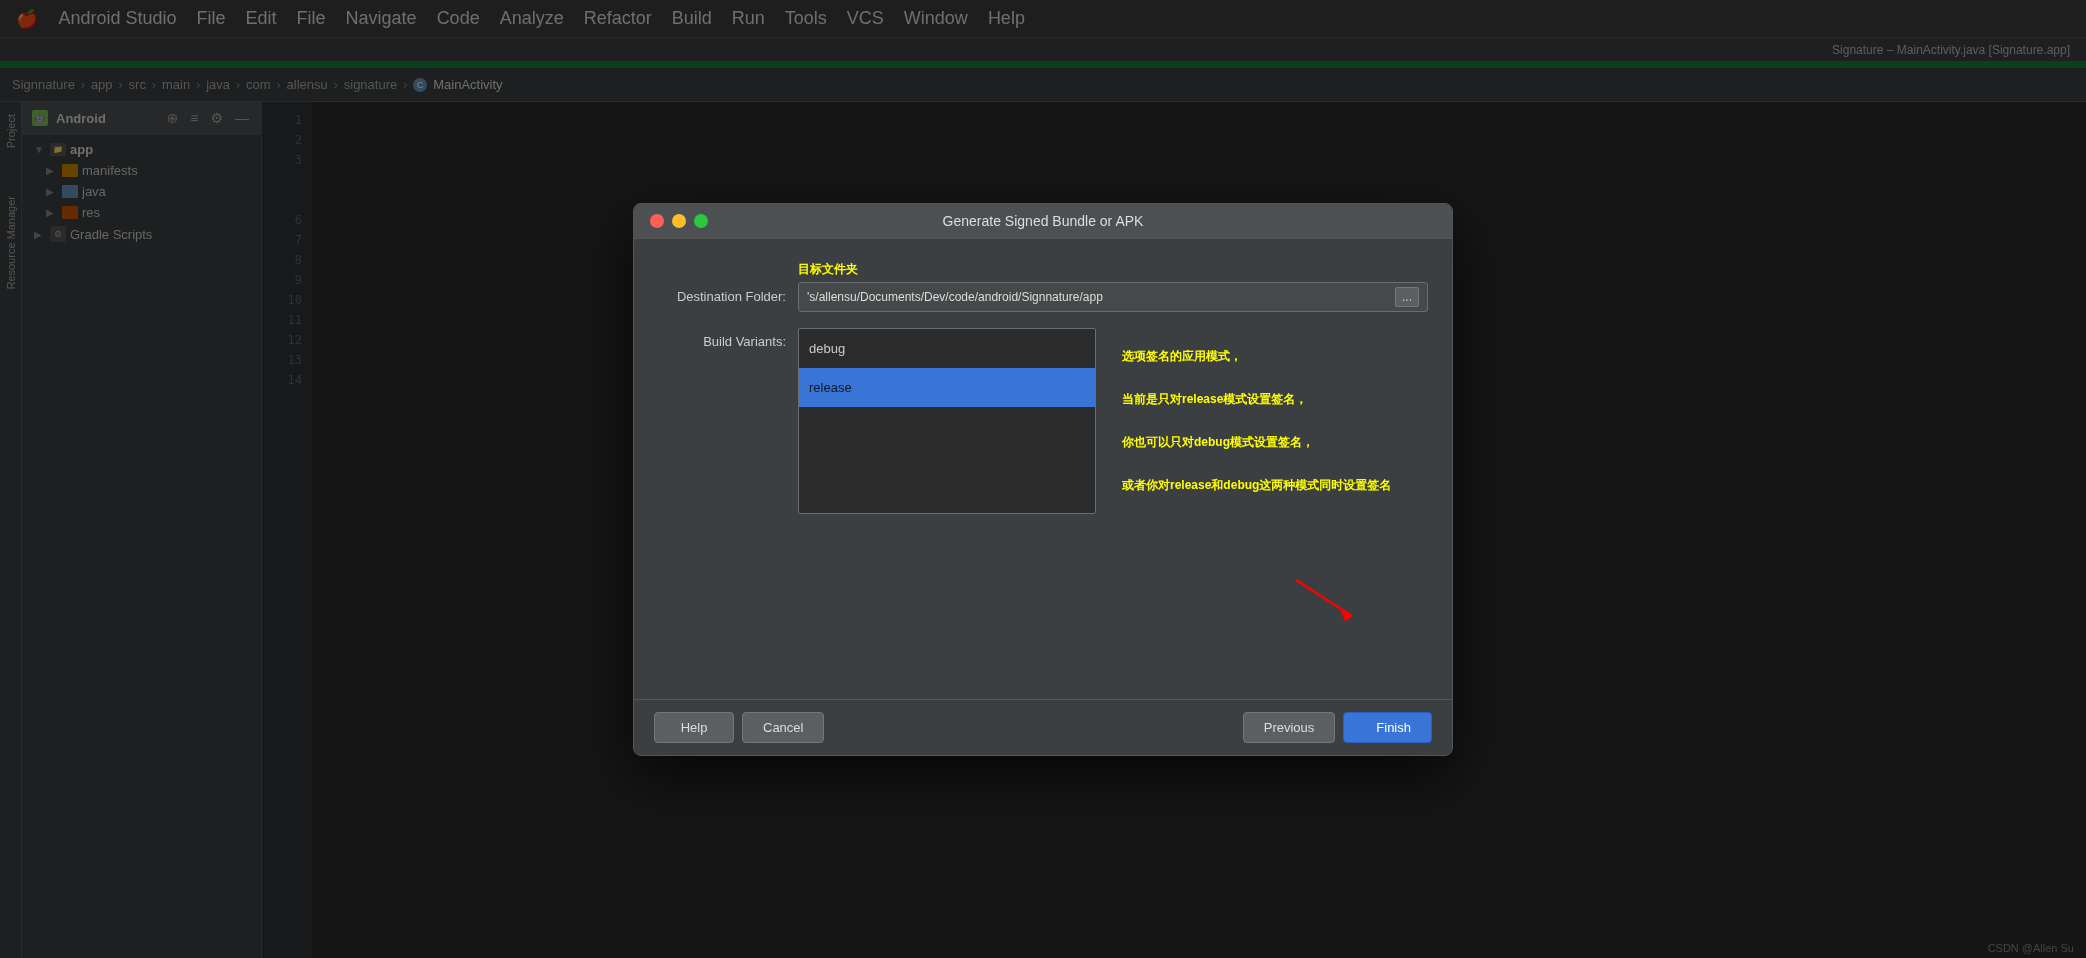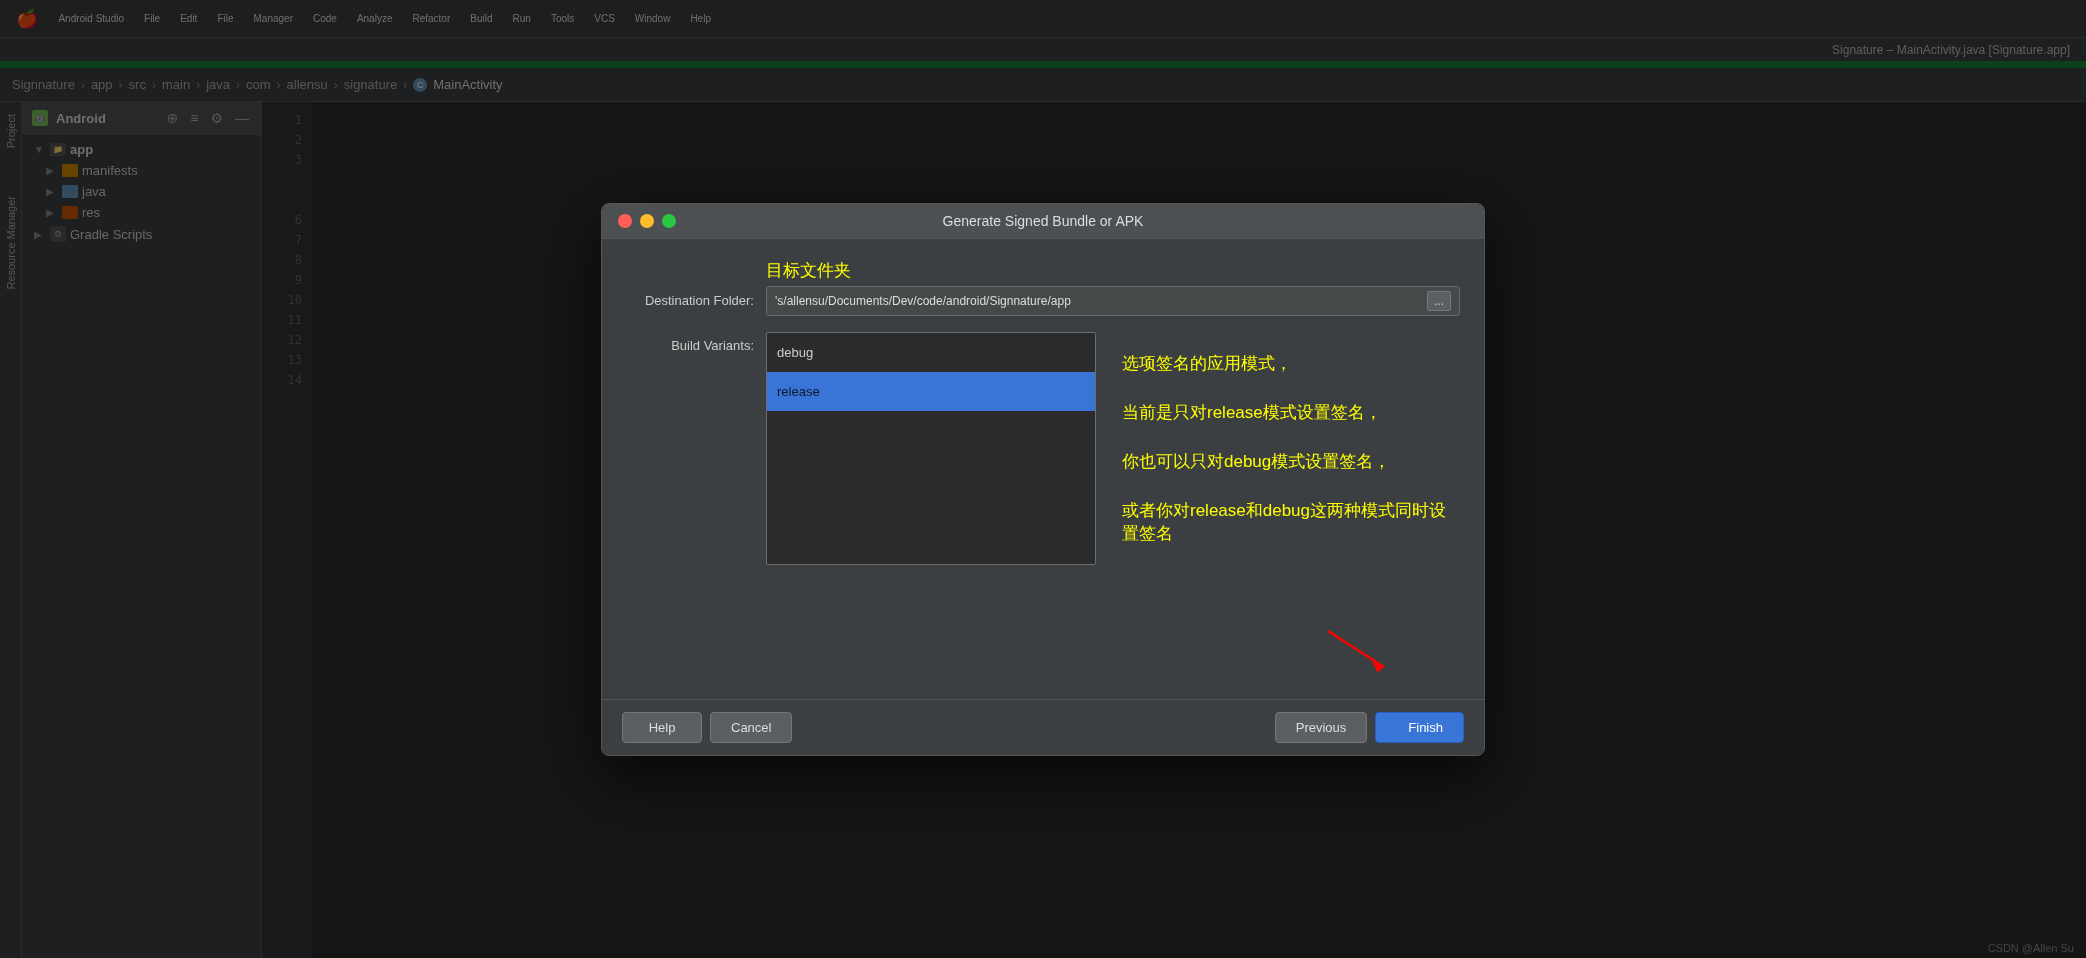--- a/index.html
+++ b/index.html
@@ -21,21 +21,21 @@
       padding: 0 16px;
       gap: 20px;
       border-bottom: 1px solid #555;
     }
     .mac-logo {
       font-size: 18px;
       color: #fff;
     }
     .mac-menubar-item {
       color: #ddd;
-      font-size: 10px;
+      font-size: 18px;
       cursor: pointer;
     }
 
     
     .title-bar {
       display: flex;
       align-items: center;
       justify-content: flex-end;
       background: #3c3f41;
       height: 30px;
@@ -225,21 +225,21 @@
       bottom: 0;
       background: rgba(0,0,0,0.5);
       display: flex;
       align-items: center;
       justify-content: center;
       z-index: 100;
     }
 
     
     .dialog {
-      width: 884px;
+      width: 820px;
       background: #3c3f41;
       border-radius: 8px;
       border: 1px solid #555;
       box-shadow: 0 20px 60px rgba(0,0,0,0.7);
       overflow: hidden;
       position: relative;
     }
     .dialog-titlebar {
       display: flex;
       align-items: center;
@@ -328,22 +328,22 @@
       cursor: pointer;
     }
     .variant-item.selected {
       background: #3875d7;
       color: #0f172a;
     }
 
     
     .annotation {
       color: #ffff00;
-      font-size: 17px;
-      font-weight: normal;
+      font-size: 12px;
+      font-weight: bold;
     }
 
     
     .annotation-area {
       flex: 1;
       padding: 20px 10px;
       display: flex;
       flex-direction: column;
       justify-content: center;
       gap: 20px;
@@ -419,21 +419,21 @@
   </style>
 </head>
 <body>
 
 <div class="mac-menubar">
   <span class="mac-logo">🍎</span>
   <span class="mac-menubar-item">Android Studio</span>
   <span class="mac-menubar-item">File</span>
   <span class="mac-menubar-item">Edit</span>
   <span class="mac-menubar-item">File</span>
-  <span class="mac-menubar-item">Manager</span>
+  <span class="mac-menubar-item">Navigate</span>
   <span class="mac-menubar-item">Code</span>
   <span class="mac-menubar-item">Analyze</span>
   <span class="mac-menubar-item">Refactor</span>
   <span class="mac-menubar-item">Build</span>
   <span class="mac-menubar-item">Run</span>
   <span class="mac-menubar-item">Tools</span>
   <span class="mac-menubar-item">VCS</span>
   <span class="mac-menubar-item">Window</span>
   <span class="mac-menubar-item">Help</span>
 </div>

